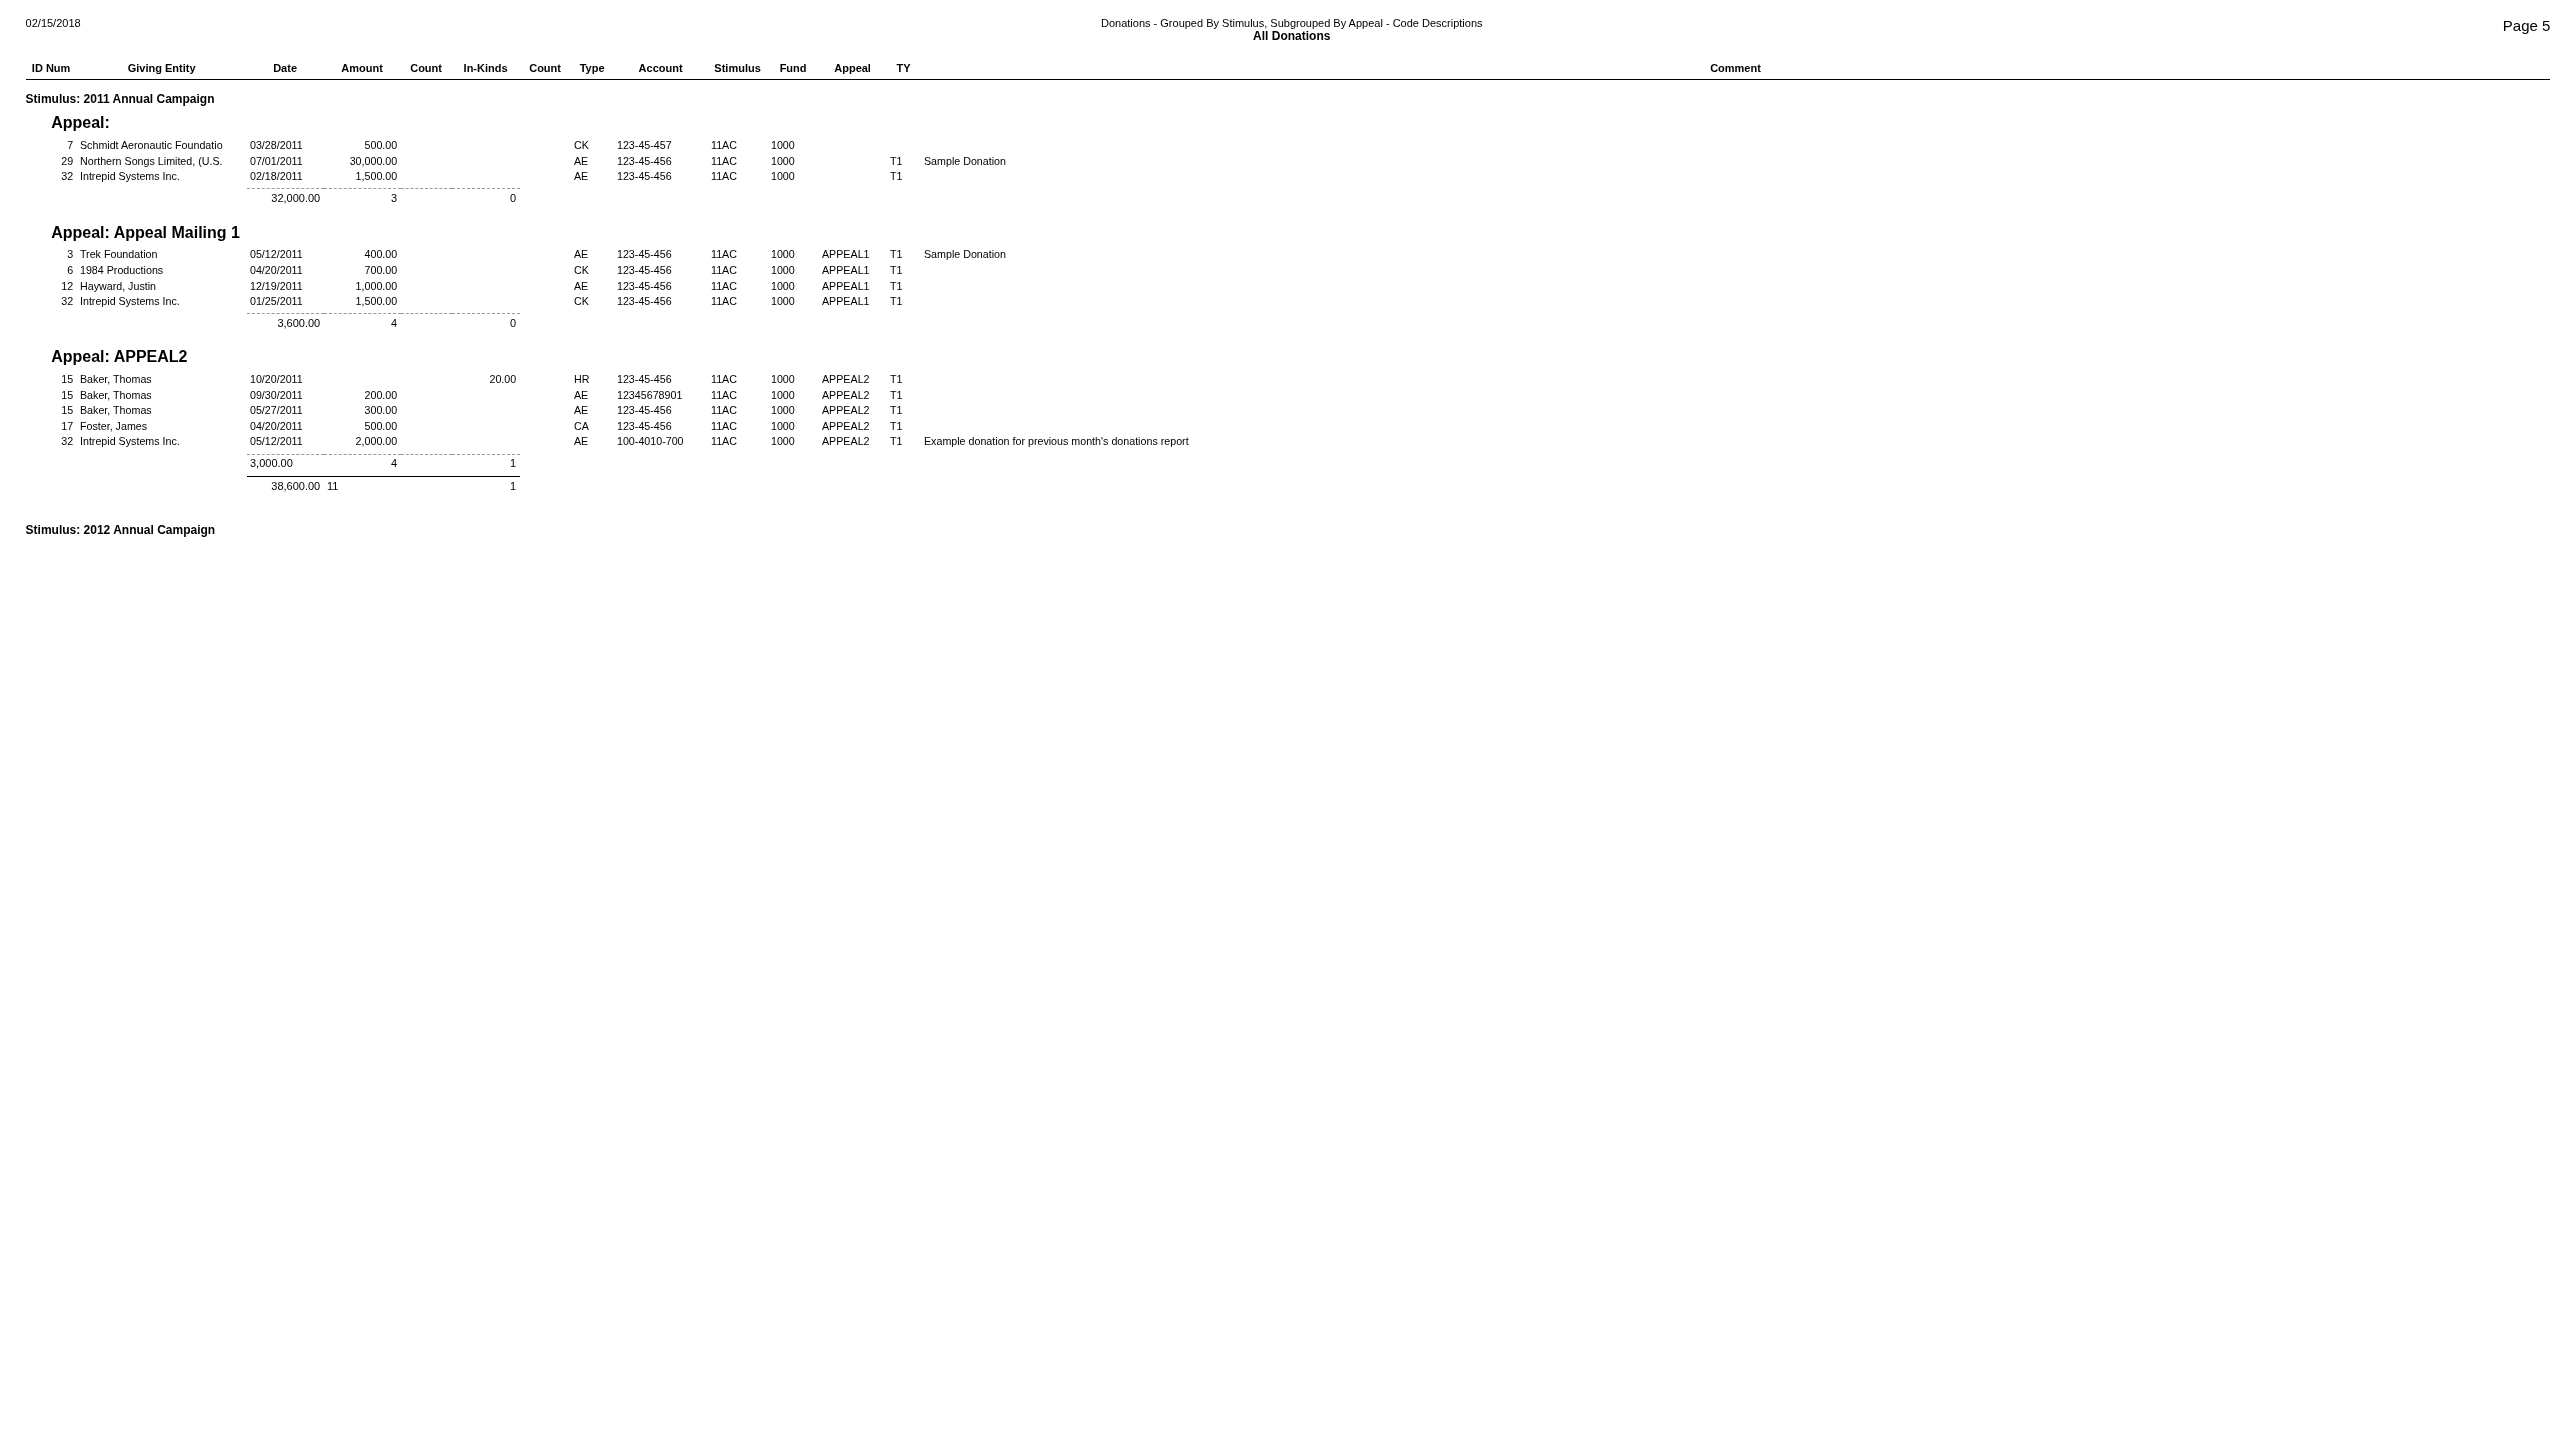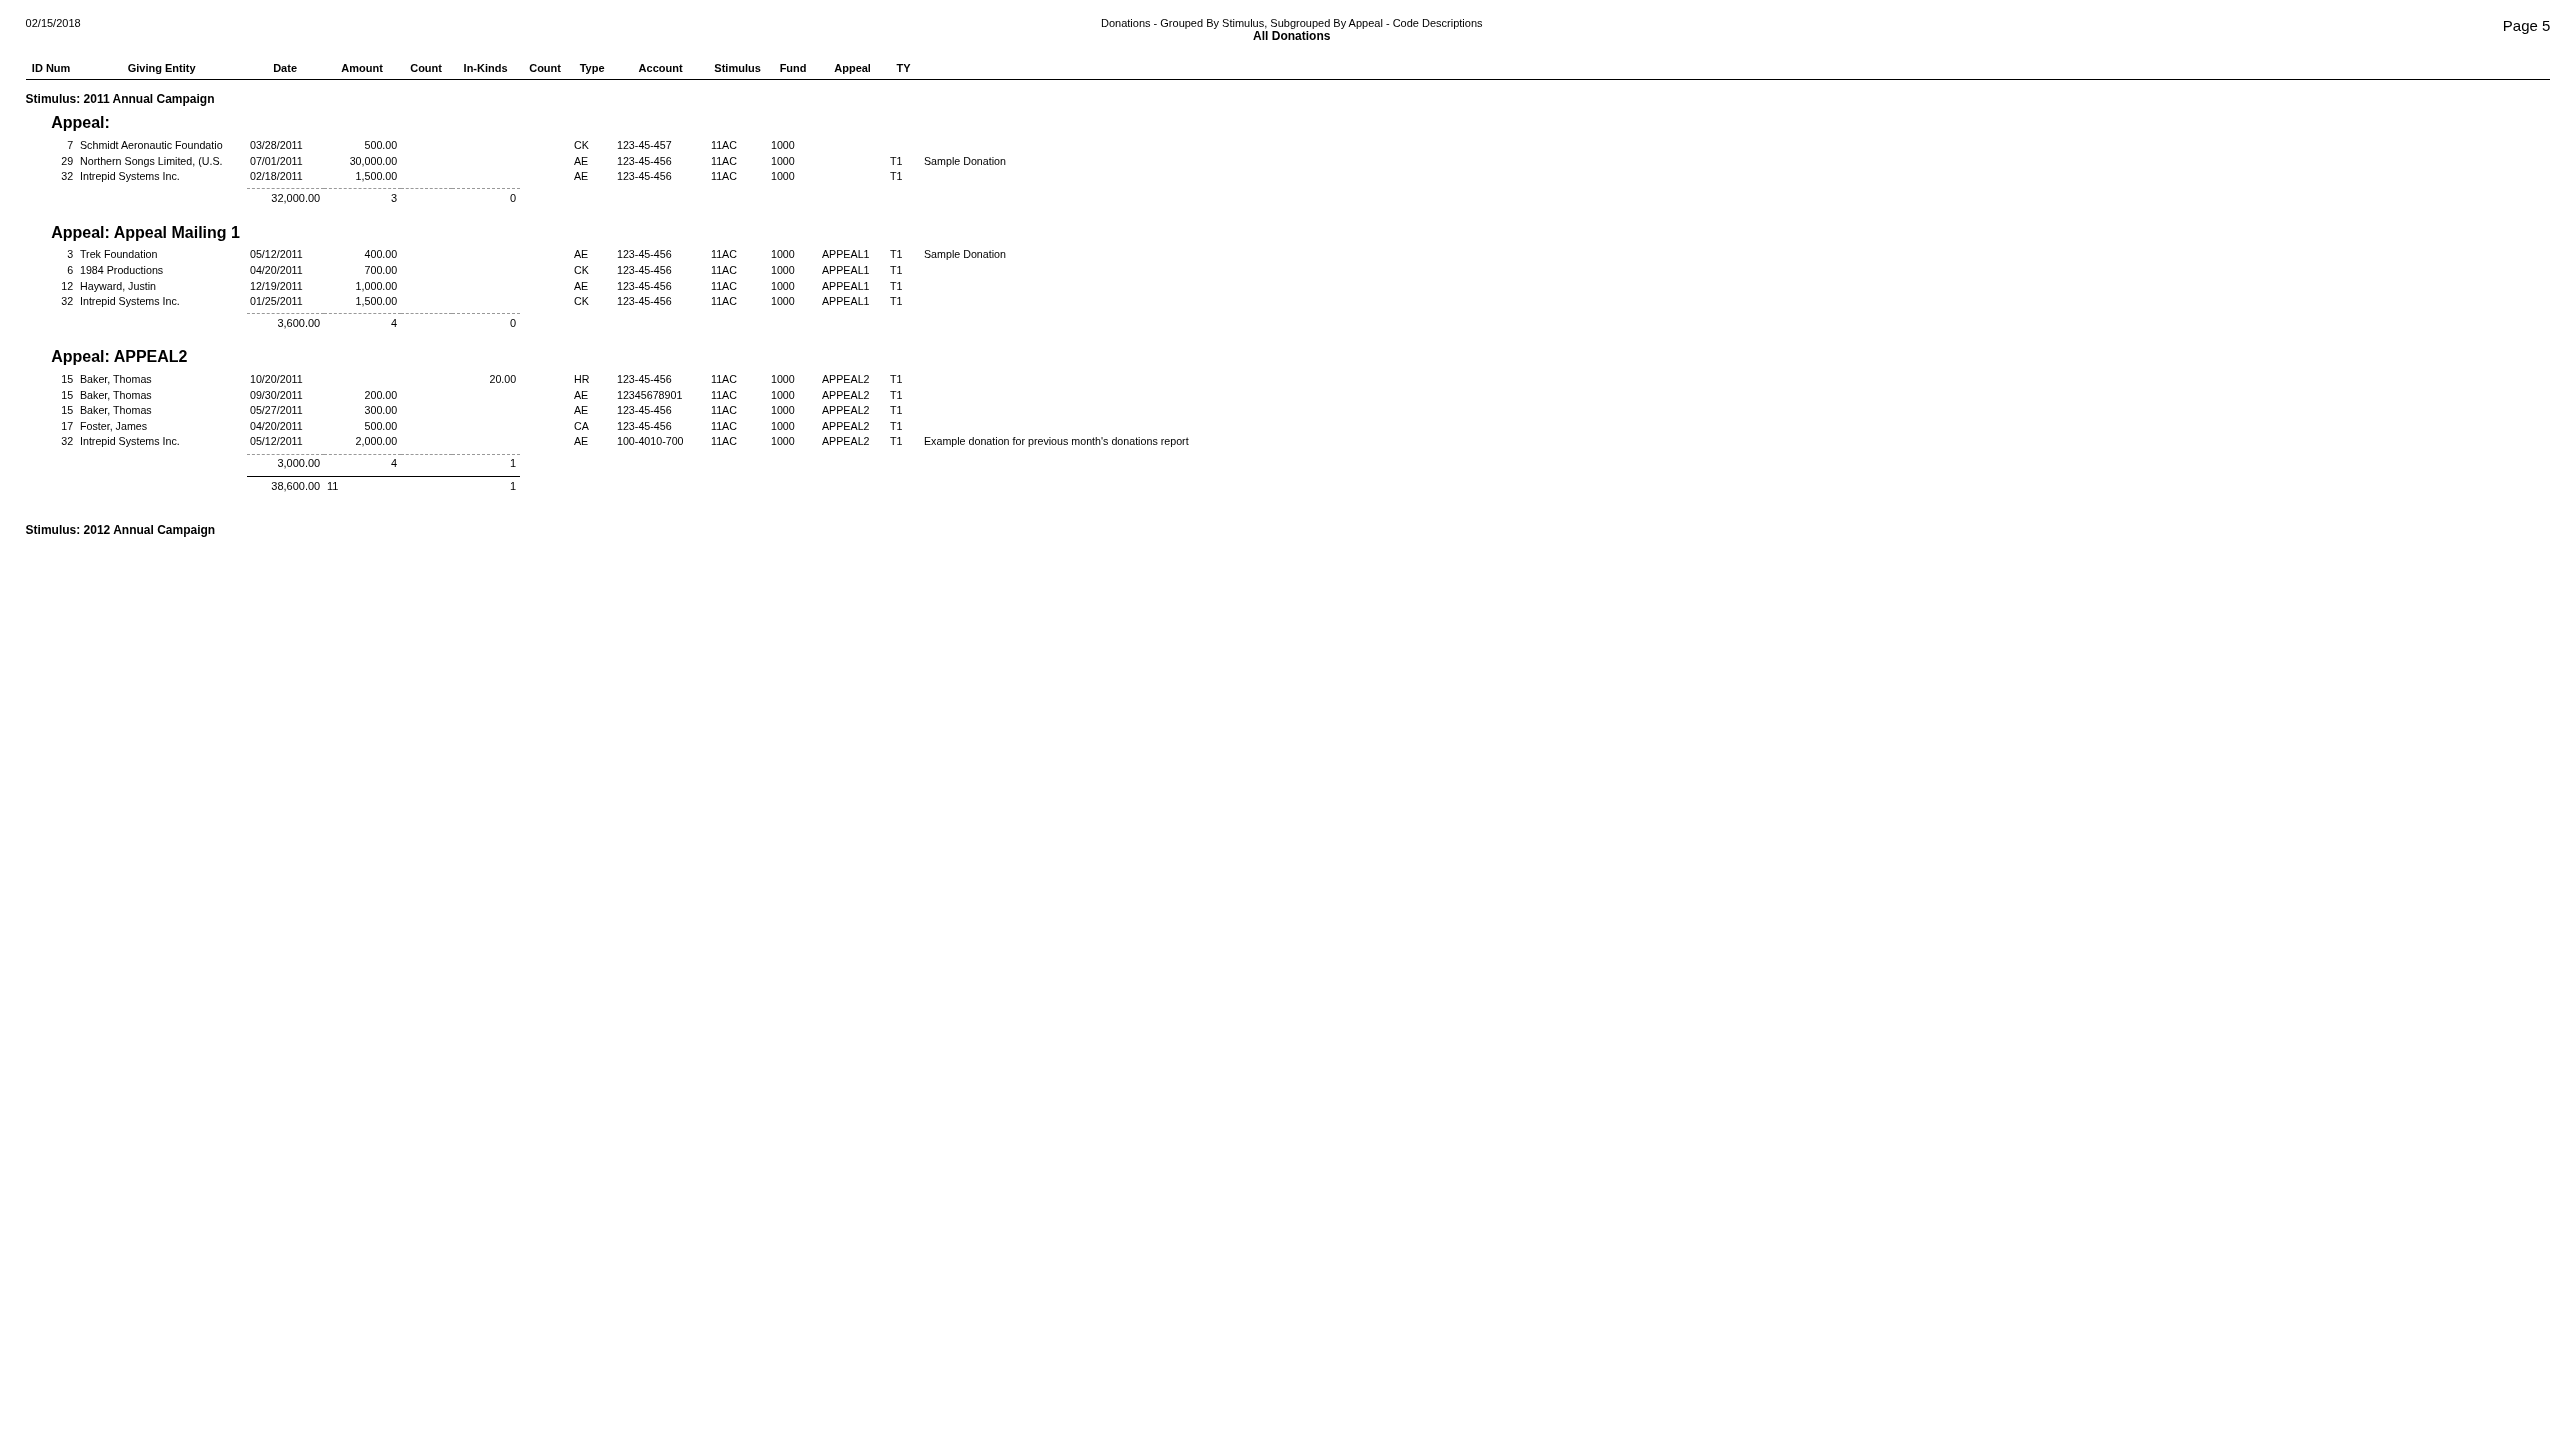--- a/index.html
+++ b/index.html
@@ -96,20 +96,21 @@
   <div class="col col-amount">Amount</div>
   <div class="col col-count">Count</div>
   <div class="col col-inkind">In-Kinds</div>
   <div class="col col-ikcount">Count</div>
   <div class="col">Type</div>
   <div class="col">Account</div>
   <div class="col">Stimulus</div>
   <div class="col">Fund</div>
   <div class="col">Appeal</div>
   <div class="col">TY</div>
+  <div class="col">Comment</div>
 </div>
 
 <div class="stimulus-header">Stimulus: 2011 Annual Campaign</div>
 
 <div class="appeal-header">Appeal:</div>
 
 <div class="data-row">
   <div class="col num-right">7</div>
   <div class="col">Schmidt Aeronautic Foundatio</div>
   <div class="col">03/28/2011</div>
@@ -346,21 +347,21 @@
   <div class="col">APPEAL2</div>
   <div class="col">T1</div>
   <div class="col">Example donation for previous month's donations report</div>
 </div>
 
 <div class="small-spacer"></div>
 
 <div style="display:grid; grid-template-columns: 51px 170px 77px 77px 51px 68px 51px 43px 94px 60px 51px 68px 34px 1fr;">
   <div></div>
     <div></div>
-  <div style="border-top: 1.3px dashed #999; text-align:right; padding: 2.6px 3.4px;">3,000.00</div>
+  <div style="border-top: 1.3px dashed #999; text-align:left; padding: 2.6px 3.4px;">3,000.00</div>
   <div style="border-top: 1.3px dashed #999; text-align:right; padding: 2.6px 3.4px;">4</div>
   <div style="border-top: 1.3px dashed #999; padding: 2.6px 3.4px;"></div>
   <div style="border-top: 1.3px dashed #999; text-align:right; padding: 2.6px 3.4px;">1</div>
   <div></div>
     <div></div>
     <div></div>
     <div></div>
     <div></div>
     <div></div>
     <div></div>

